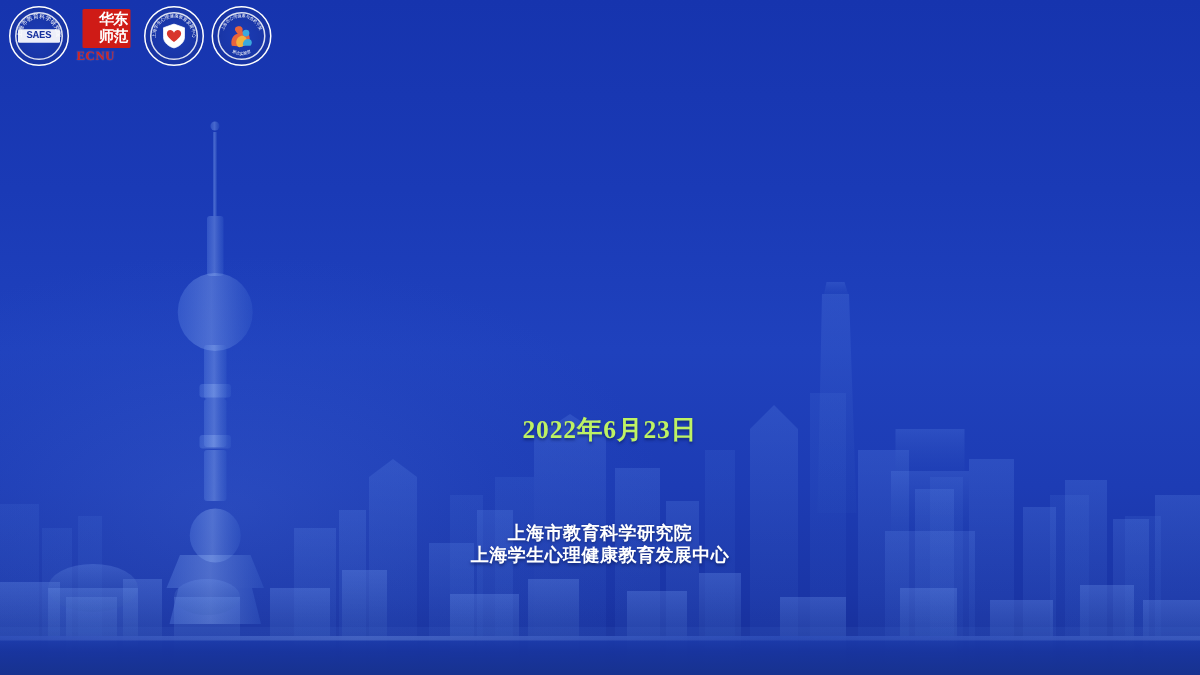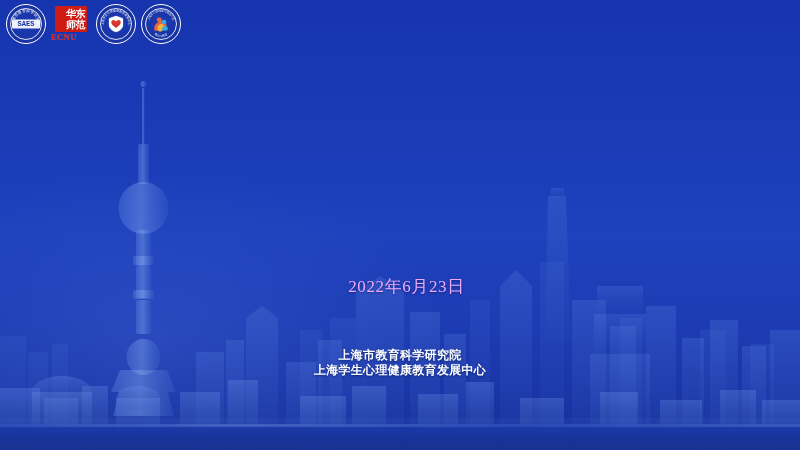--- a/index.html
+++ b/index.html
@@ -206,24 +206,24 @@
     line-height: 55px;
     letter-spacing: 1px;
     text-shadow: 0 1px 3px rgba(4,16,70,0.55);
     white-space: nowrap;
   }
   .date {
     position: absolute;
     top: 275px;
     left: 13px; right: 0;
     text-align: center;
-    color: #f0abfc;
+    color: #bef264;
     font-family: "Liberation Serif", "DejaVu Serif", serif;
     font-size: 17px;
-    font-weight: normal;
+    font-weight: bold;
     letter-spacing: 0.6px;
     text-shadow: 0 1px 2px rgba(4,16,70,0.5);
   }
   .orgs {
     position: absolute;
     top: 348px;
     left: 0; right: 0;
     text-align: center;
   }
   .org-line {

